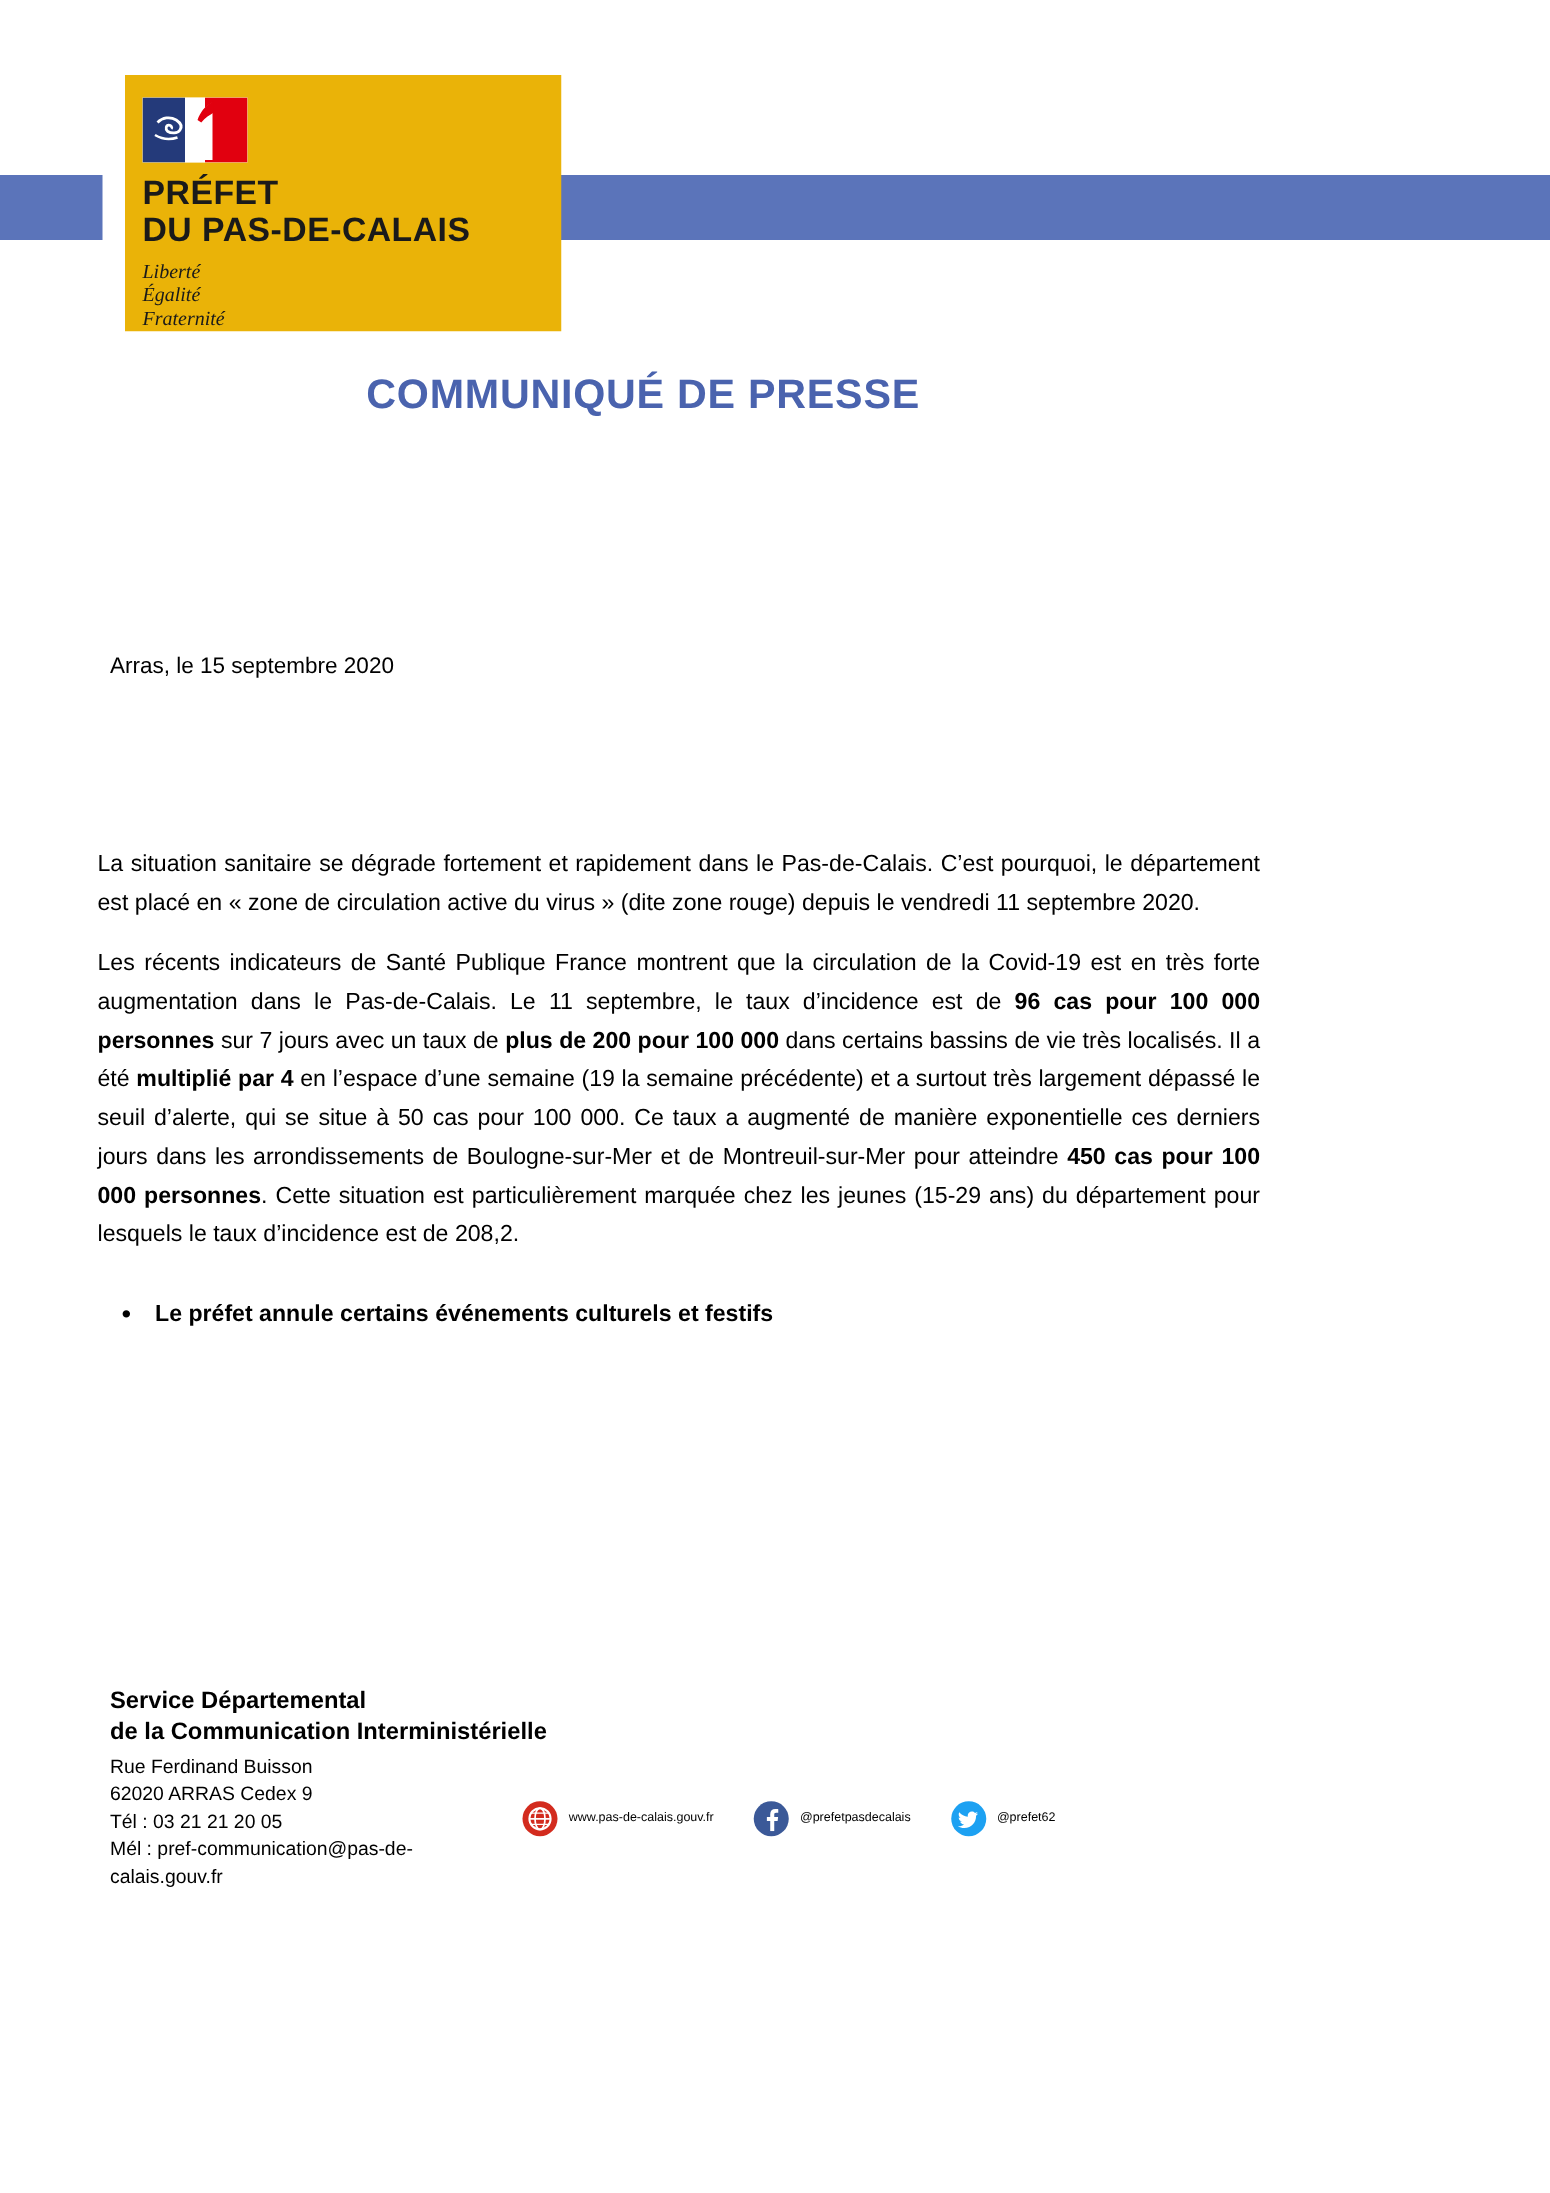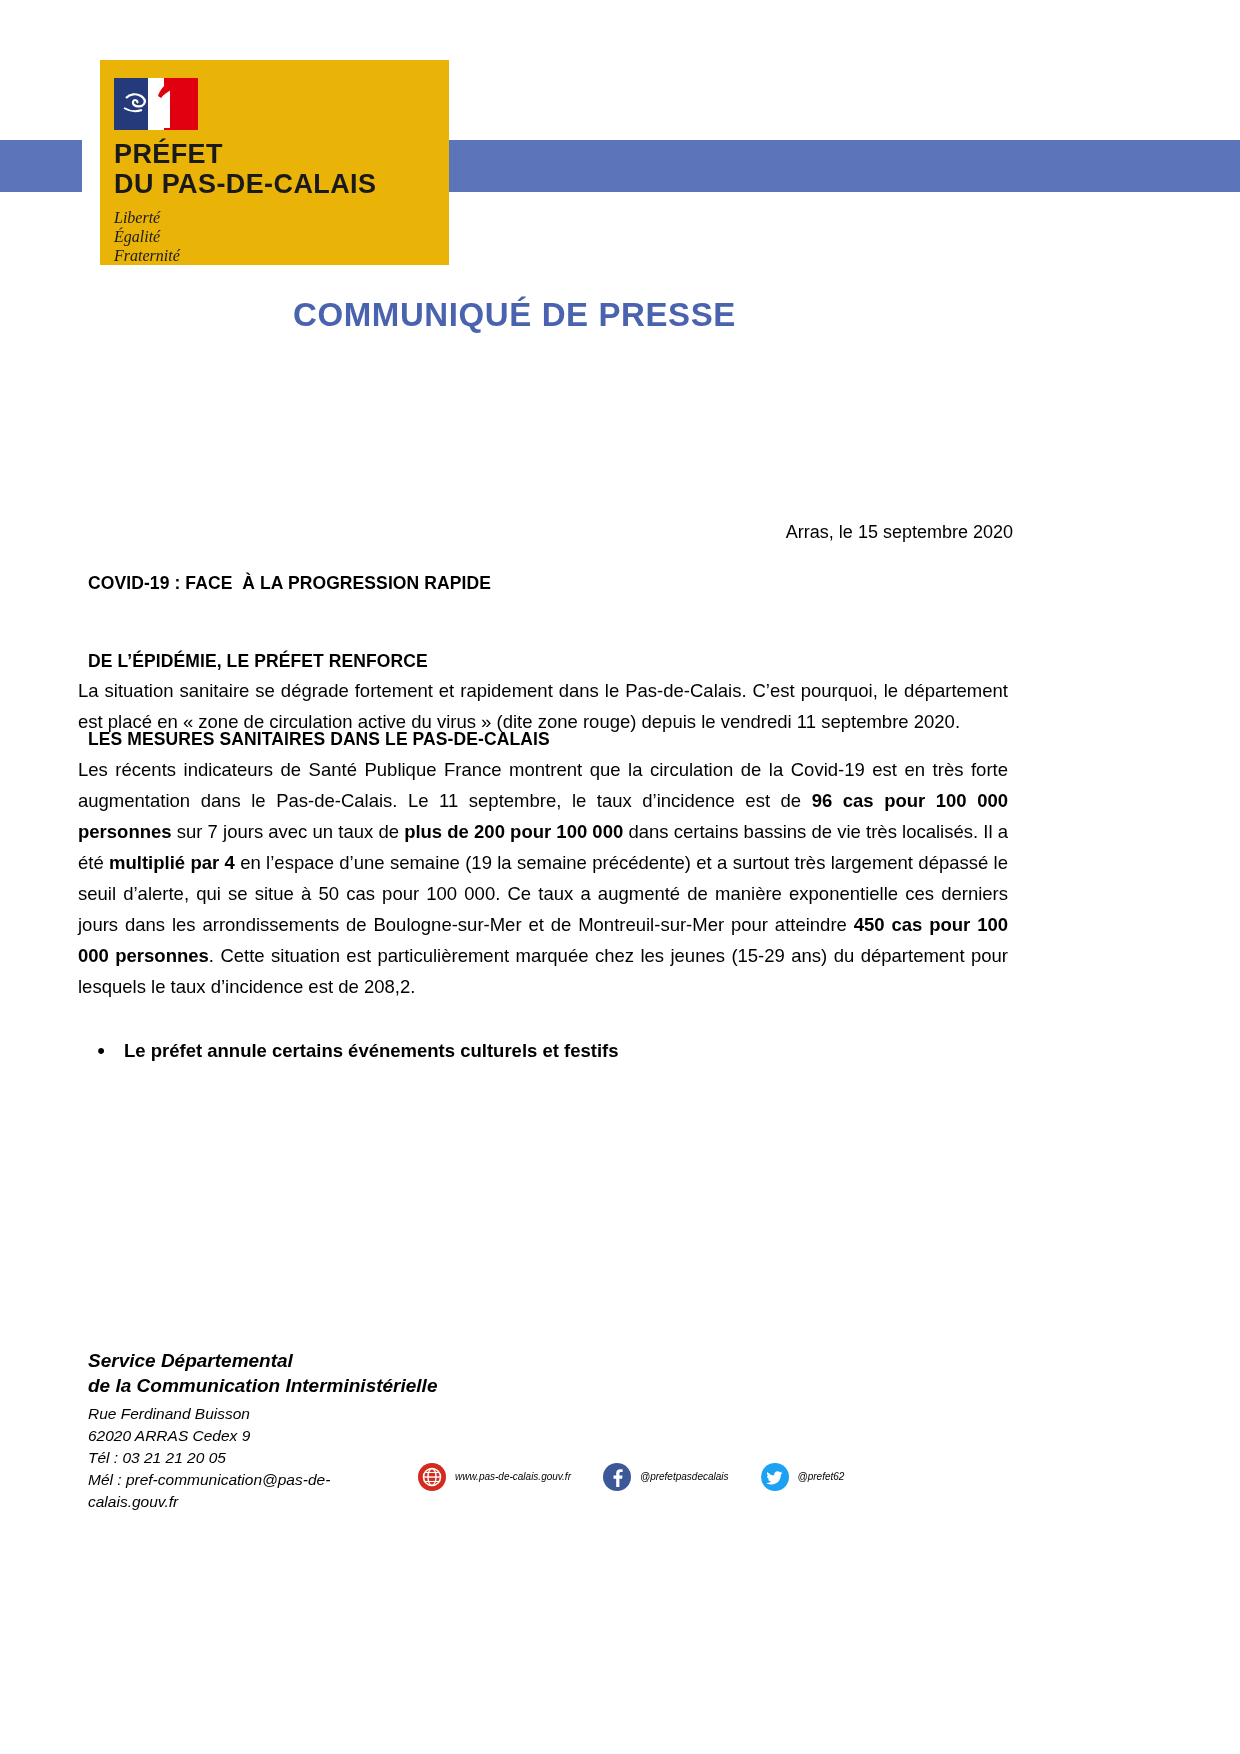--- a/index.html
+++ b/index.html
@@ -164,31 +164,30 @@
     font-weight: bold;
     line-height: 30px;
   }
 
   
   .footer {
     position: absolute;
     left: 88px;
     top: 1348px;
     width: 1000px;
-    font-style: italic;
   }
   .footer-title {
     font-size: 19px;
     font-weight: bold;
     line-height: 25px;
     color: #000;
   }
   .footer-body {
     display: flex;
-    align-items: center;
+    align-items: flex-start;
     margin-top: 5px;
   }
   .footer-address {
     font-size: 15.5px;
     line-height: 22px;
     width: 330px;
     flex: 0 0 330px;
   }
   .footer-links {
     display: flex;
@@ -243,25 +242,20 @@
       <div>Liberté</div>
       <div>Égalité</div>
       <div>Fraternité</div>
     </div>
   </div>
 </div>
 
 <div class="doc-title">COMMUNIQUÉ DE PRESSE</div>
 
 <div class="headline-row">
-  <div class="headline">
-    <div>COVID-19 : FACE  À LA PROGRESSION RAPIDE</div>
-    <div>DE L’ÉPIDÉMIE, LE PRÉFET RENFORCE</div>
-    <div>LES MESURES SANITAIRES DANS LE PAS-DE-CALAIS</div>
-  </div>
   <div class="dateline">Arras, le 15 septembre 2020</div>
 </div>
 
 <div class="content">
 
   <p><span>La situation sanitaire se dégrade fortement et rapidement dans le Pas-de-Calais. C’est pourquoi, le département est placé en « zone de circulation active du virus » (dite zone rouge) depuis le vendredi 11 septembre 2020.</span></p>
 
   <p><span>Les récents indicateurs de Santé Publique France montrent que la circulation de la Covid-19 est en très forte augmentation dans le Pas-de-Calais. Le 11 septembre, le taux d’incidence est de </span><b>96 cas pour 100 000 personnes</b><span> sur 7 jours avec un taux de </span><b>plus de 200 pour 100 000</b><span> dans certains bassins de vie très localisés. Il a été </span><b>multiplié par 4</b><span> en l’espace d’une semaine (19 la semaine précédente) et a surtout très largement dépassé le seuil d’alerte, qui se situe à 50 cas pour 100 000. Ce taux a augmenté de manière exponentielle ces derniers jours dans les arrondissements de Boulogne-sur-Mer et de Montreuil-sur-Mer pour atteindre </span><b>450 cas pour 100 000 personnes</b><span>. Cette situation est particulièrement marquée chez les jeunes (15-29 ans) du département pour lesquels le taux d’incidence est de 208,2.</span></p>
 
 

